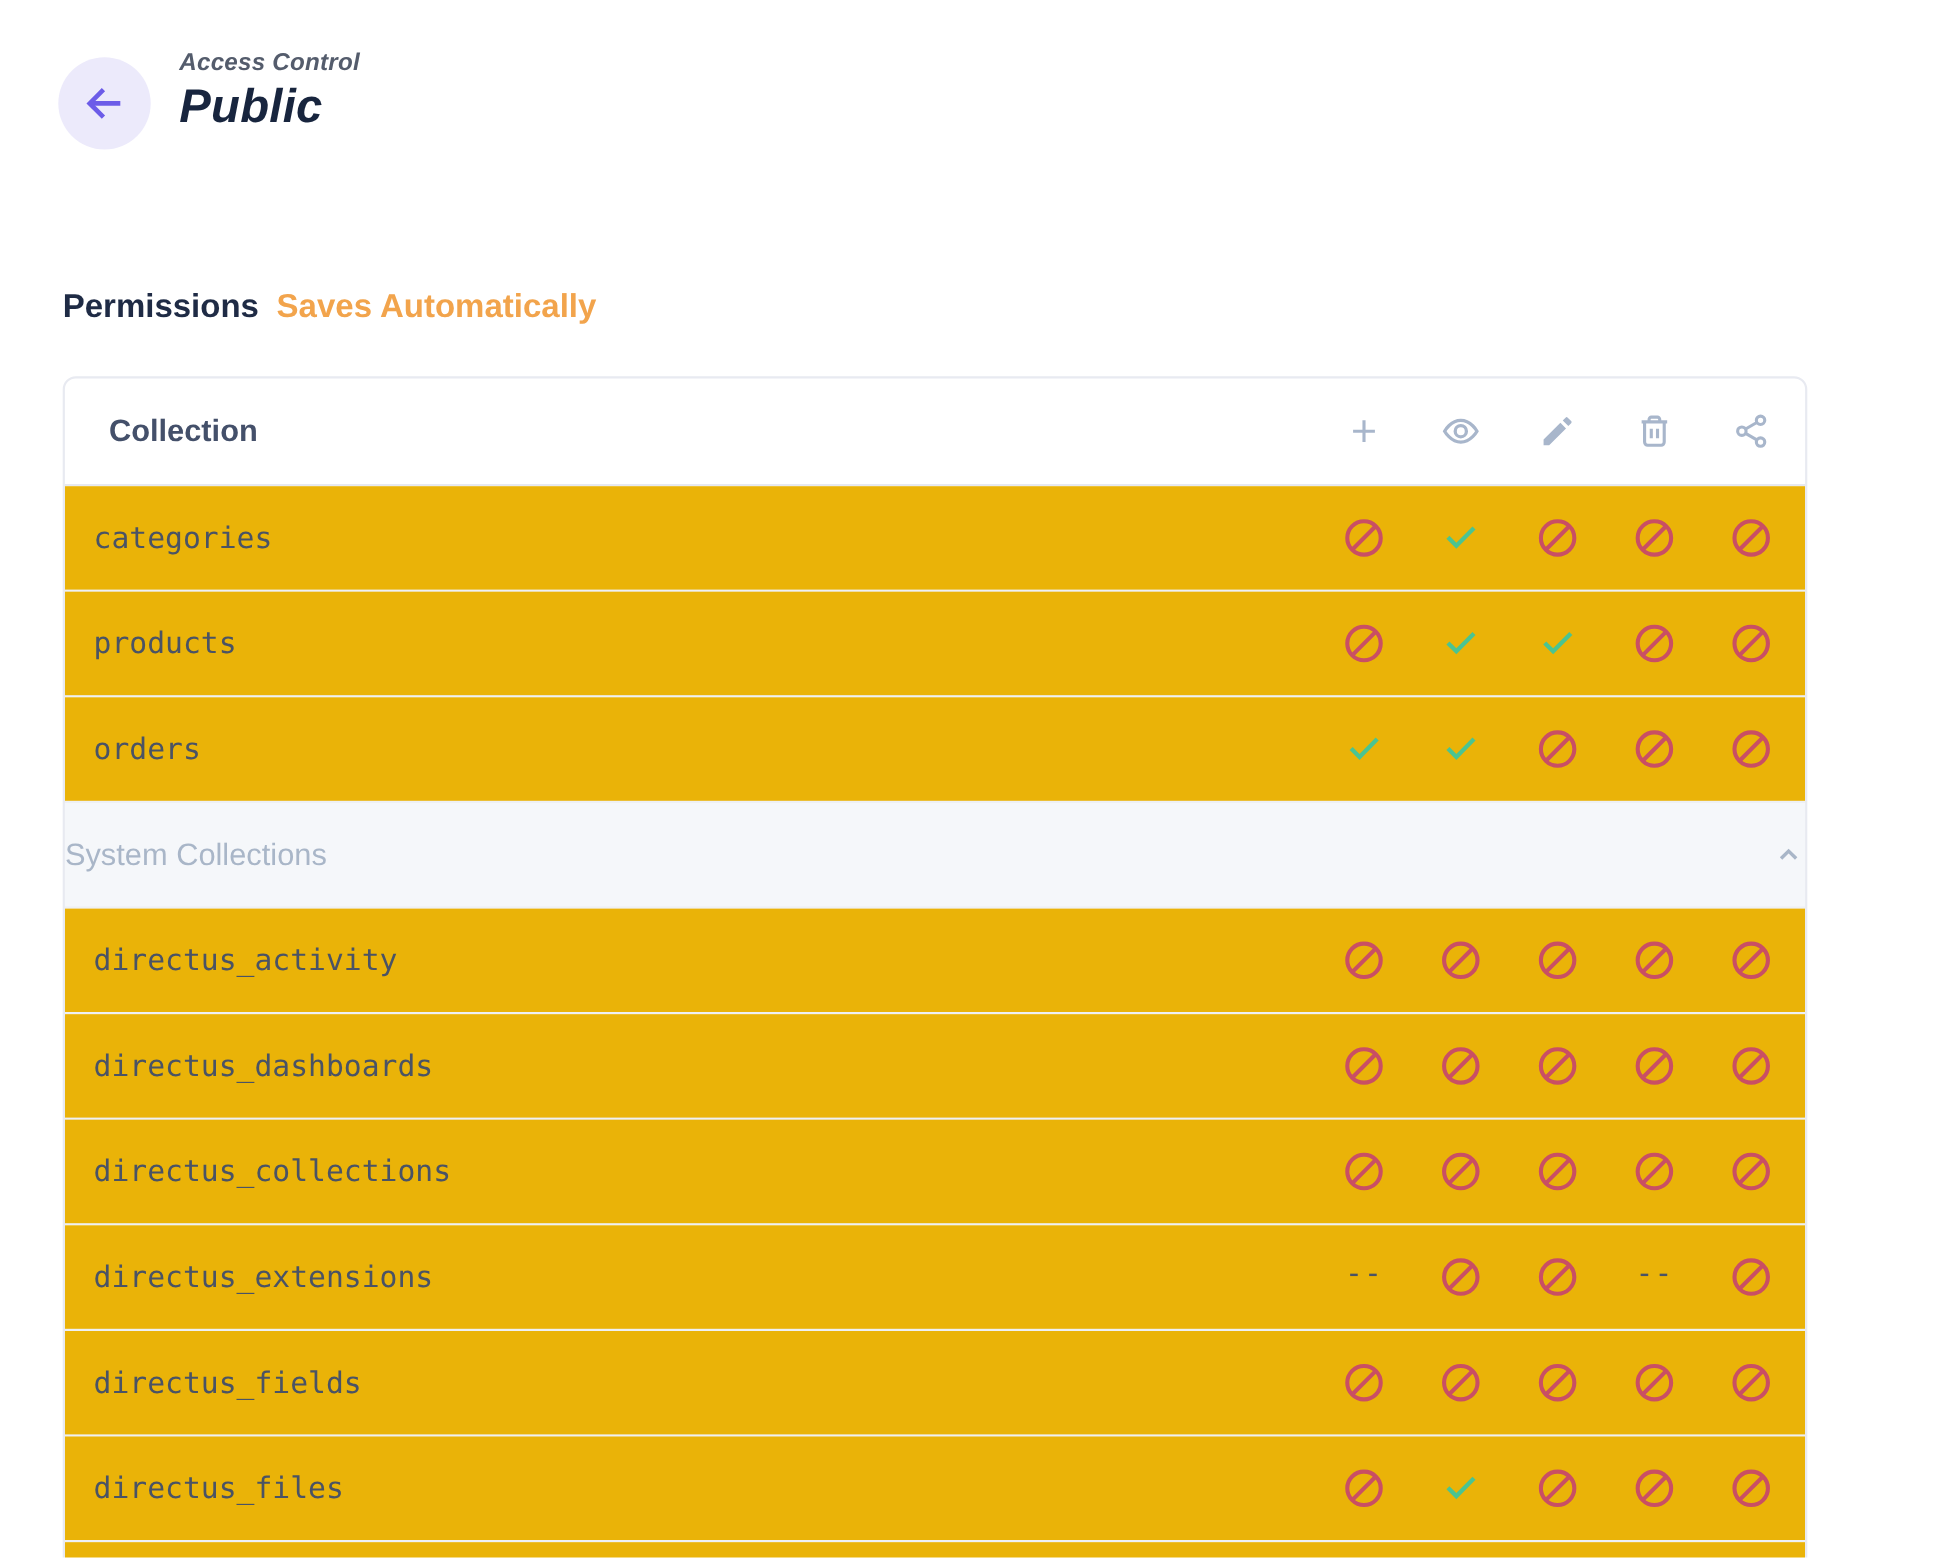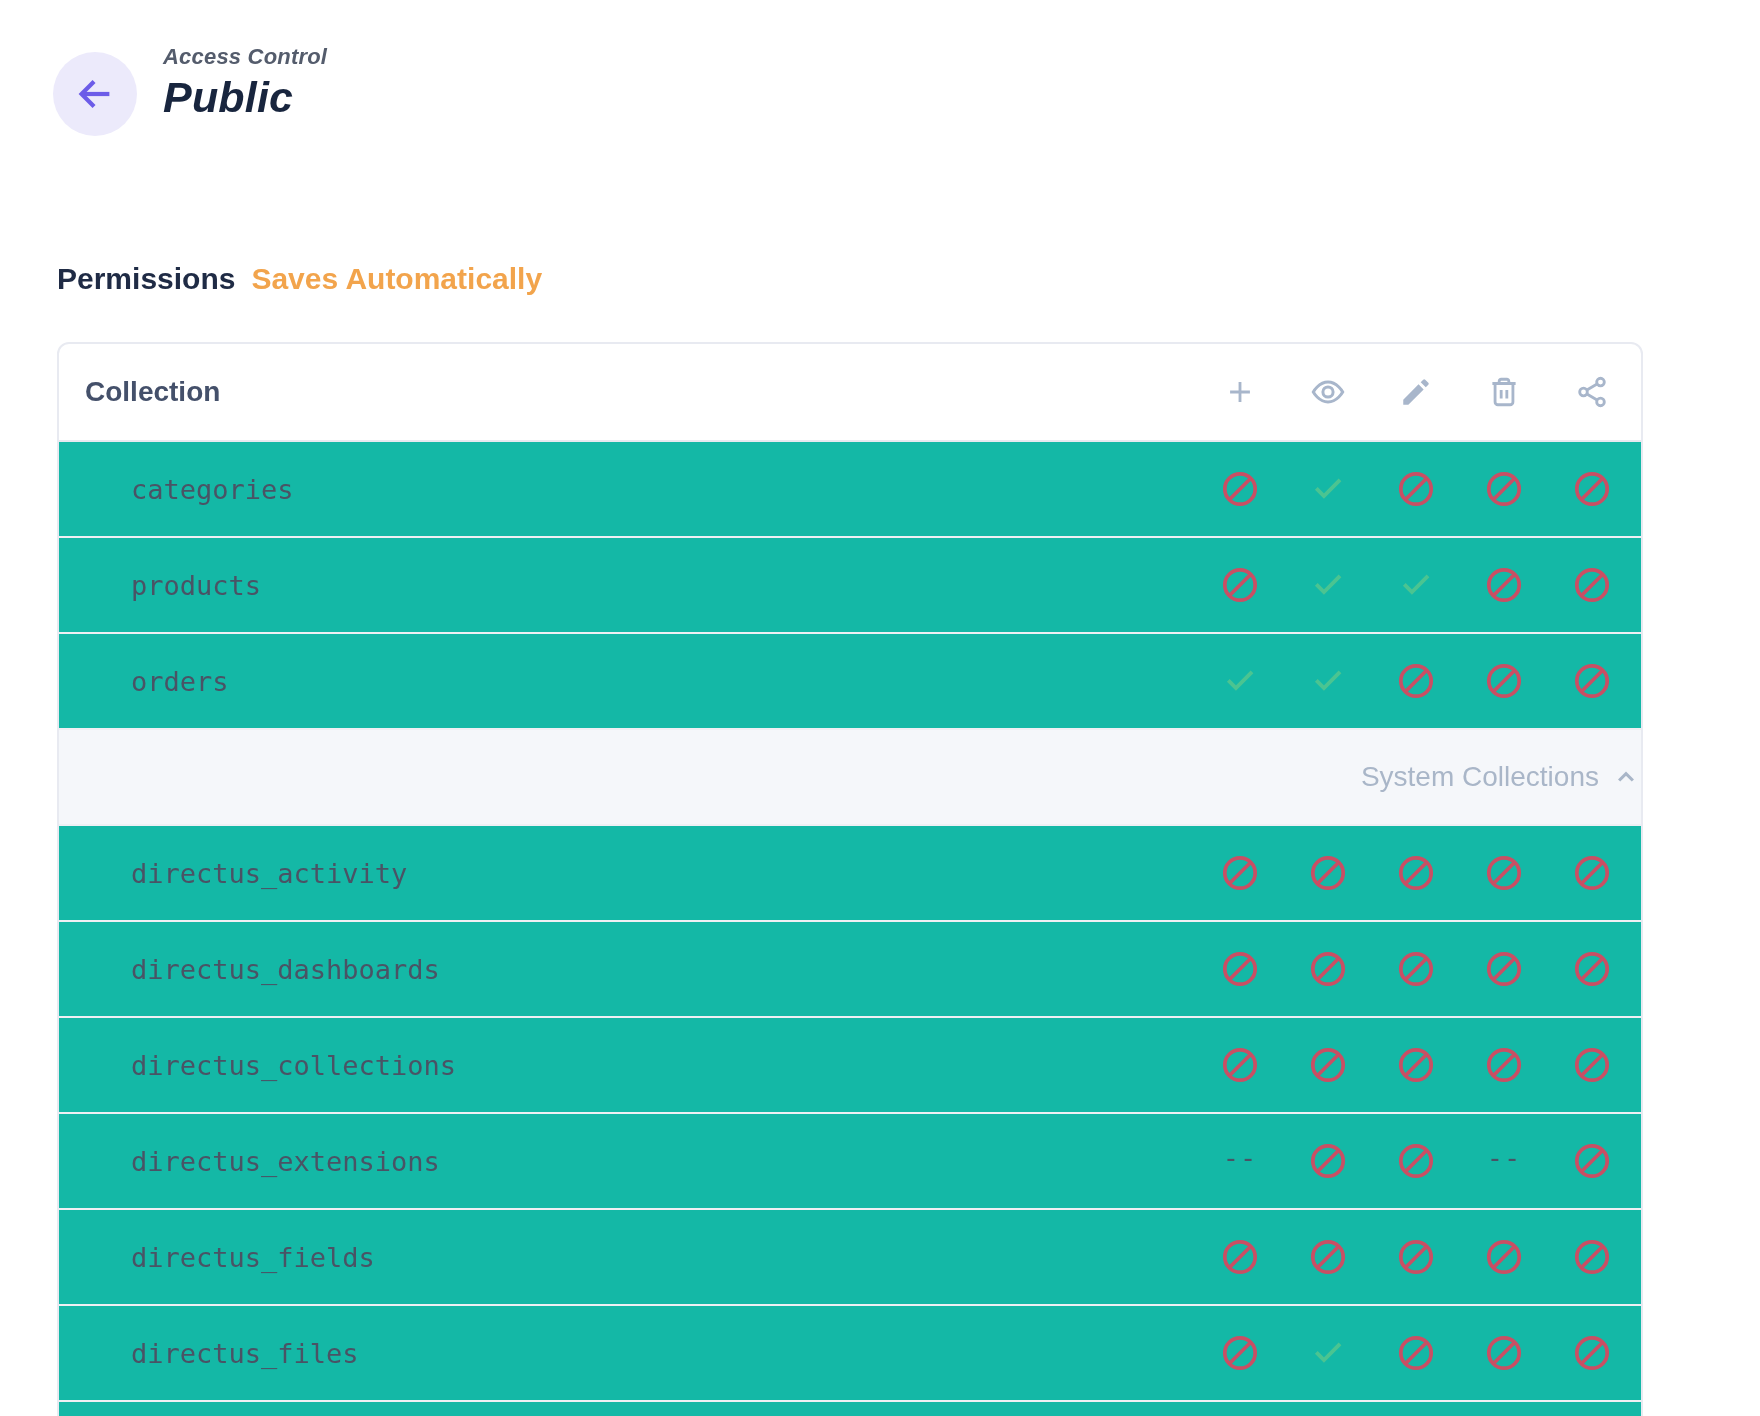--- a/index.html
+++ b/index.html
@@ -22,38 +22,38 @@
   
   .card{
     position:absolute;left:57px;top:342px;width:1586px;height:1160px;
     box-sizing:border-box;border:2px solid #E8EAF1;border-radius:12px;
     background:#fff;overflow:hidden;
   }
   .thead{
     height:98px;box-sizing:border-box;display:flex;align-items:center;
     border-bottom:2px solid #E7E9F0;
   }
-  .th-label{flex:1;padding-left:26px;font-size:28px;font-weight:700;color:#44506A;}
+  .th-label{flex:1;padding-left:40px;font-size:28px;font-weight:700;color:#44506A;}
   .perm-cols{display:flex;padding-right:5px;}
   .hicon,.perm-cell{width:88px;display:flex;justify-content:center;align-items:center;}
   .row{
     height:96px;box-sizing:border-box;display:flex;align-items:center;
-    border-bottom:2px solid #EEF0F4;background:#14b8a6;padding-left:46px;
+    border-bottom:2px solid #EEF0F4;background:#eab308;
   }
   .collection-name{
     flex:1;padding-left:26px;font-family:"DejaVu Sans Mono", monospace;
     font-size:27px;color:#4A5365;
   }
   .perm-cell{height:100%;cursor:pointer;}
   .none-label{
     font-family:"DejaVu Sans Mono", monospace;font-size:27px;color:#4A5365;letter-spacing:1px;
   }
   .divider-row{
     height:96px;box-sizing:border-box;background:#F5F7FA;cursor:pointer;
-    display:flex;align-items:center;justify-content:flex-end;gap:12px;
+    display:flex;align-items:center;justify-content:space-between;gap:12px;
     border-bottom:2px solid #EEF0F4;
   }
   .divider-label{font-size:28px;font-weight:500;color:#A9B6C8;}
   .icon-wrap{display:flex;align-items:center;justify-content:center;}
 </style>
 </head>
 <body>
 
 <button class="back-btn">
   <span class="icon-wrap">

